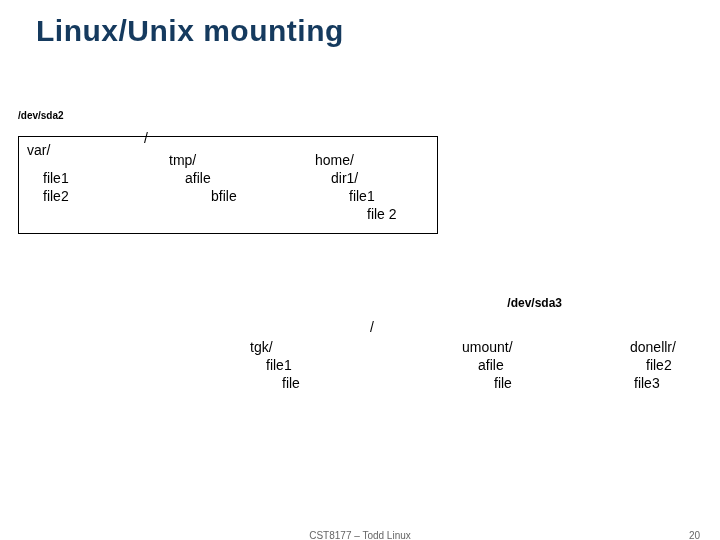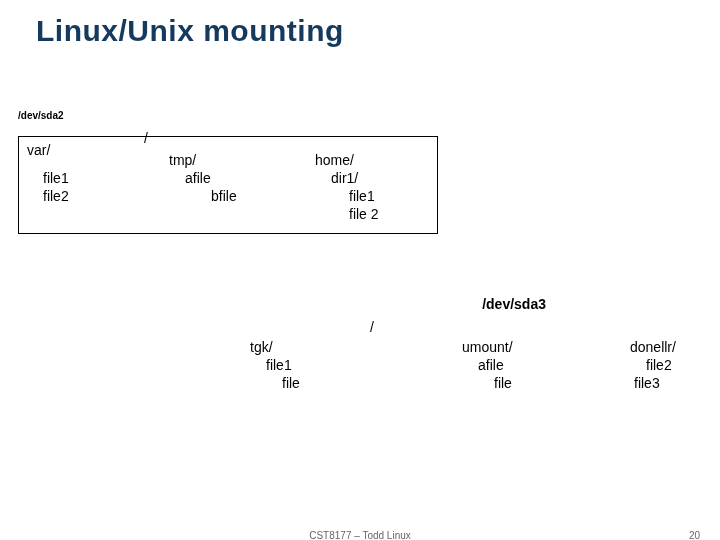--- a/index.html
+++ b/index.html
@@ -57,23 +57,23 @@
   .box1 {
     position: absolute;
     left: 18px;
     top: 136px;
     width: 420px;
     height: 98px;
     border: 1px solid #000;
   }
   .dev-label-2 {
     position: absolute;
-    right: 86px;
+    right: 70px;
     top: 296px;
-    font-size: 14px;
+    font-size: 12px;
     font-weight: 700;
     font-family: Arial, sans-serif;
   }
   .box2 {
     position: absolute;
     left: 242px;
     top: 322px;
     width: 460px;
     height: 98px;
   }
@@ -119,21 +119,21 @@
   <div class="t" style="left:24px; top:32px;">file1</div>
   <div class="t" style="left:24px; top:50px;">file2</div>
 
   <div class="t" style="left:150px; top:14px;">tmp/</div>
   <div class="t" style="left:166px; top:32px;">afile</div>
   <div class="t" style="left:166px; top:50px;margin-left:26px;">bfile</div>
 
   <div class="t" style="left:296px; top:14px;">home/</div>
   <div class="t" style="left:312px; top:32px;">dir1/</div>
   <div class="t" style="left:330px; top:50px;">file1</div>
-  <div class="t" style="left:330px; top:68px;">file 2</div>
+  <div class="t" style="left:348px; top:68px;">file 2</div>
 </div>
 
 <div class="dev-label-2">/dev/sda3</div>
 
 <div class="box2">
   <div class="t" style="left:128px; top:-4px;">/</div>
 
   <div class="t" style="left:8px;  top:16px;">tgk/</div>
   <div class="t" style="left:24px; top:34px;">file1</div>
   <div class="t" style="left:40px; top:52px;">file</div>

